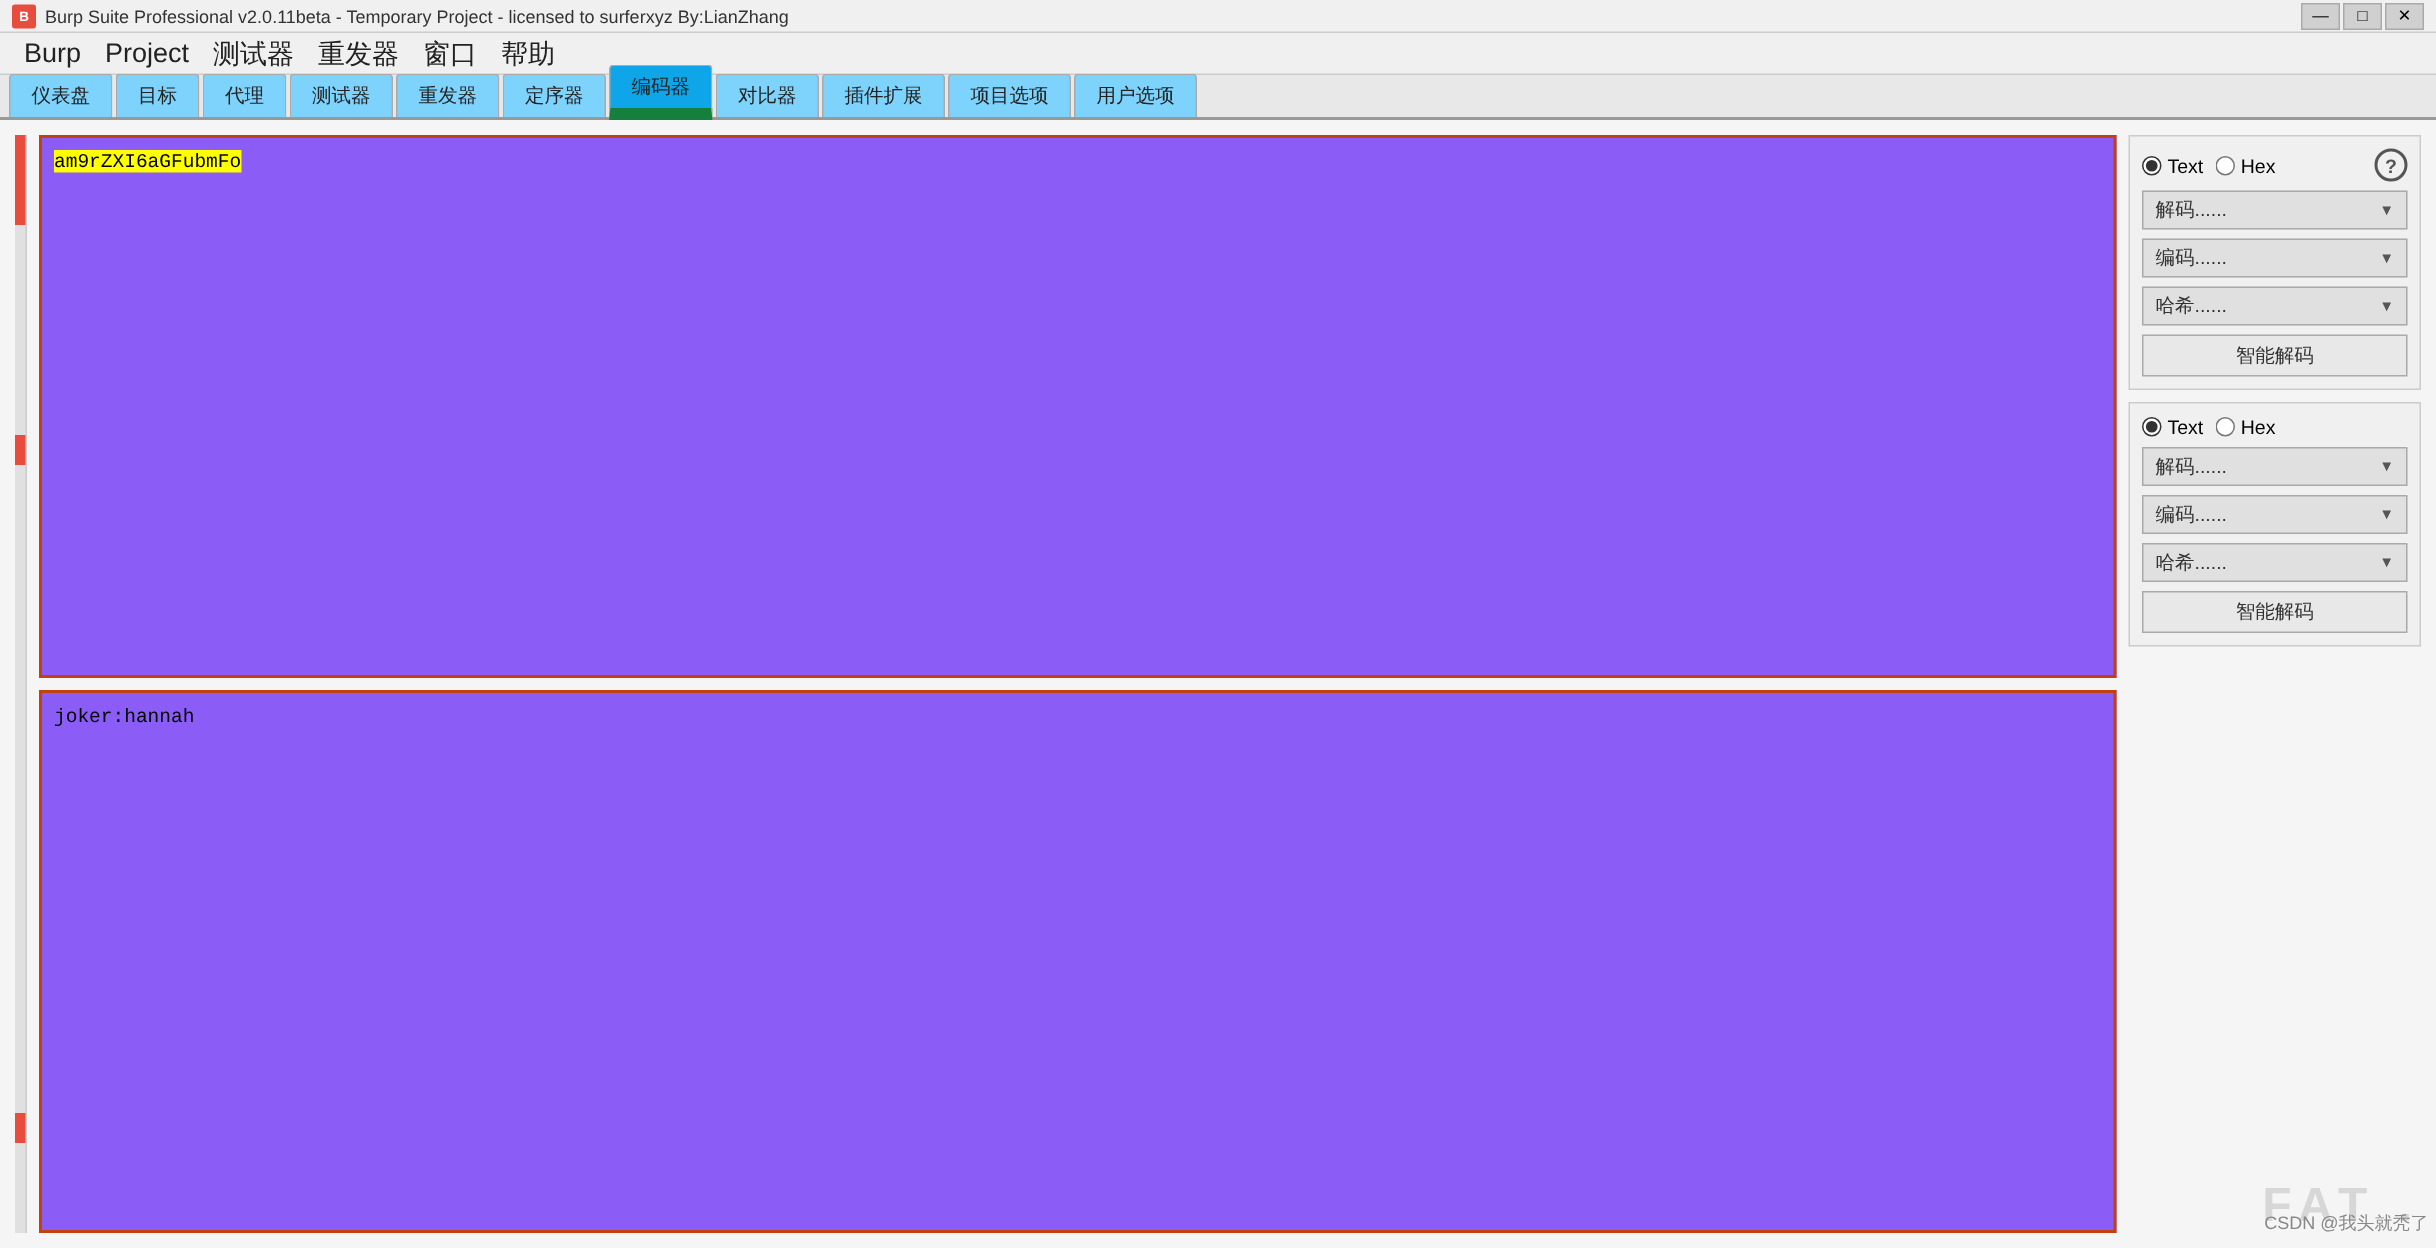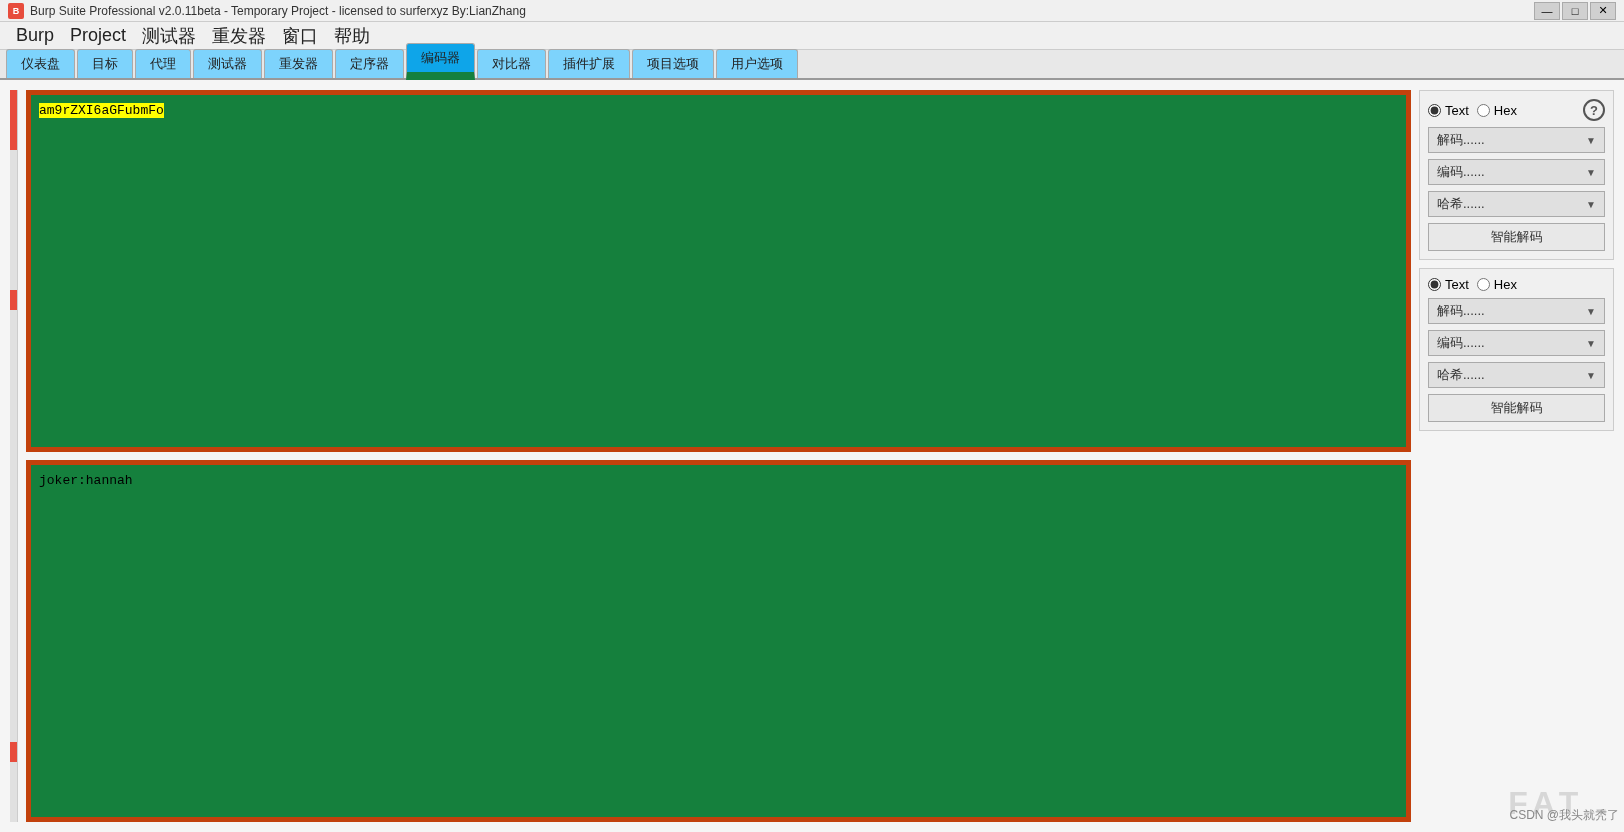--- a/index.html
+++ b/index.html
@@ -112,22 +112,22 @@
 
     
     .panels-area {
       flex: 1;
       display: flex;
       flex-direction: column;
       gap: 8px;
     }
 
     .panel {
-      background: #15803d;
-      border: 5px solid #c2410c;
+      background: #8b5cf6;
+      border: 2px solid #c2410c;
       flex: 1;
       position: relative;
     }
 
     .panel-textarea {
       width: 100%;
       height: 100%;
       border: none;
       outline: none;
       font-family: 'Courier New', monospace;

